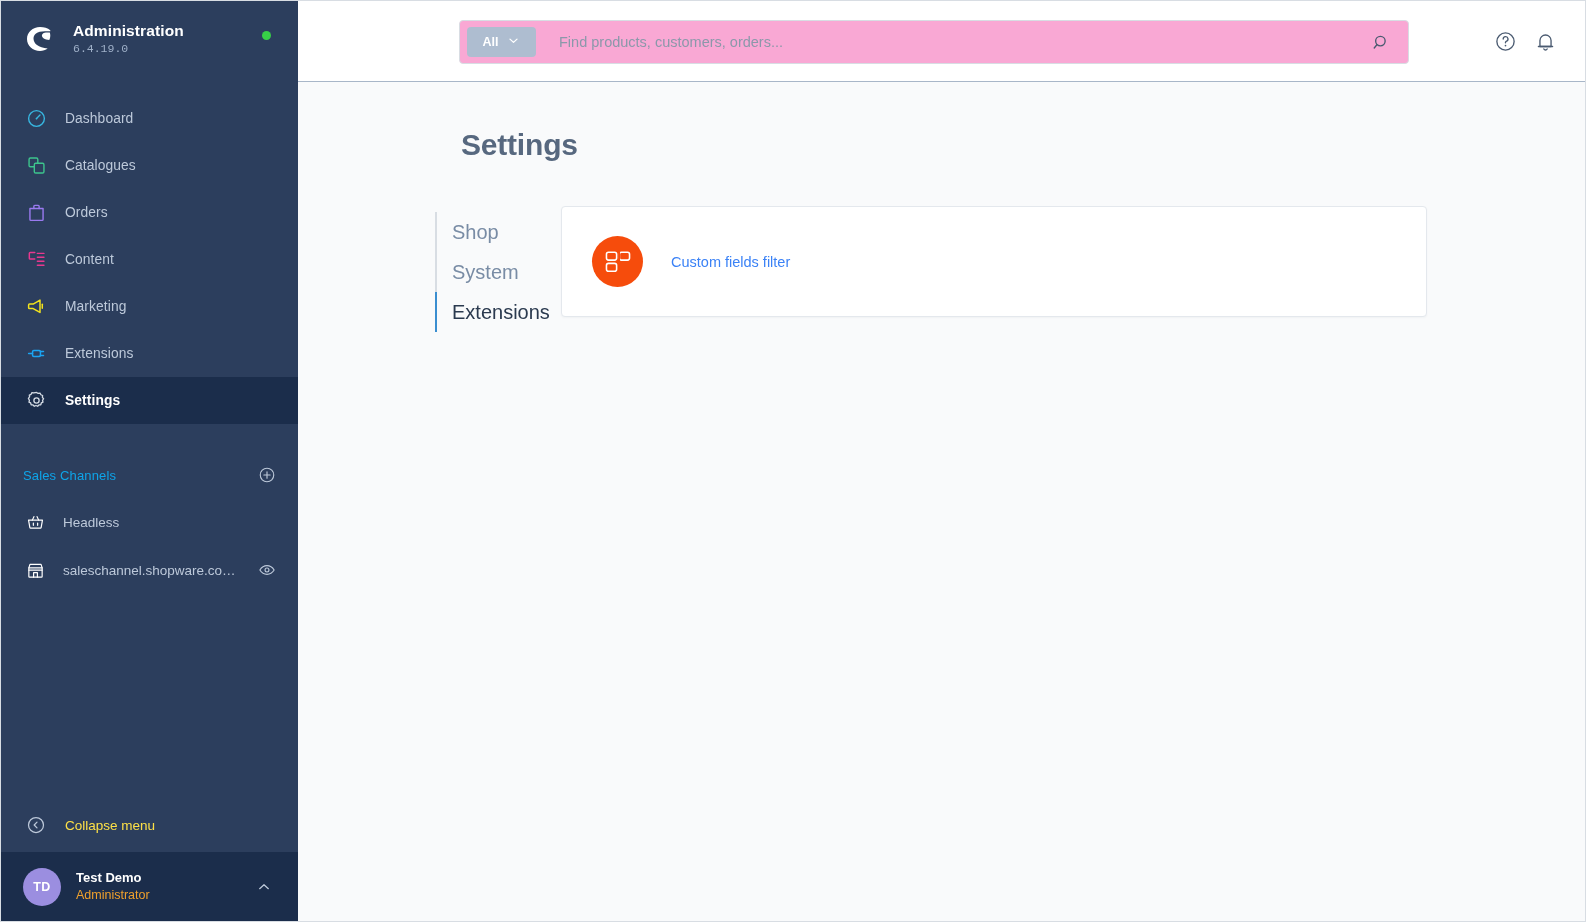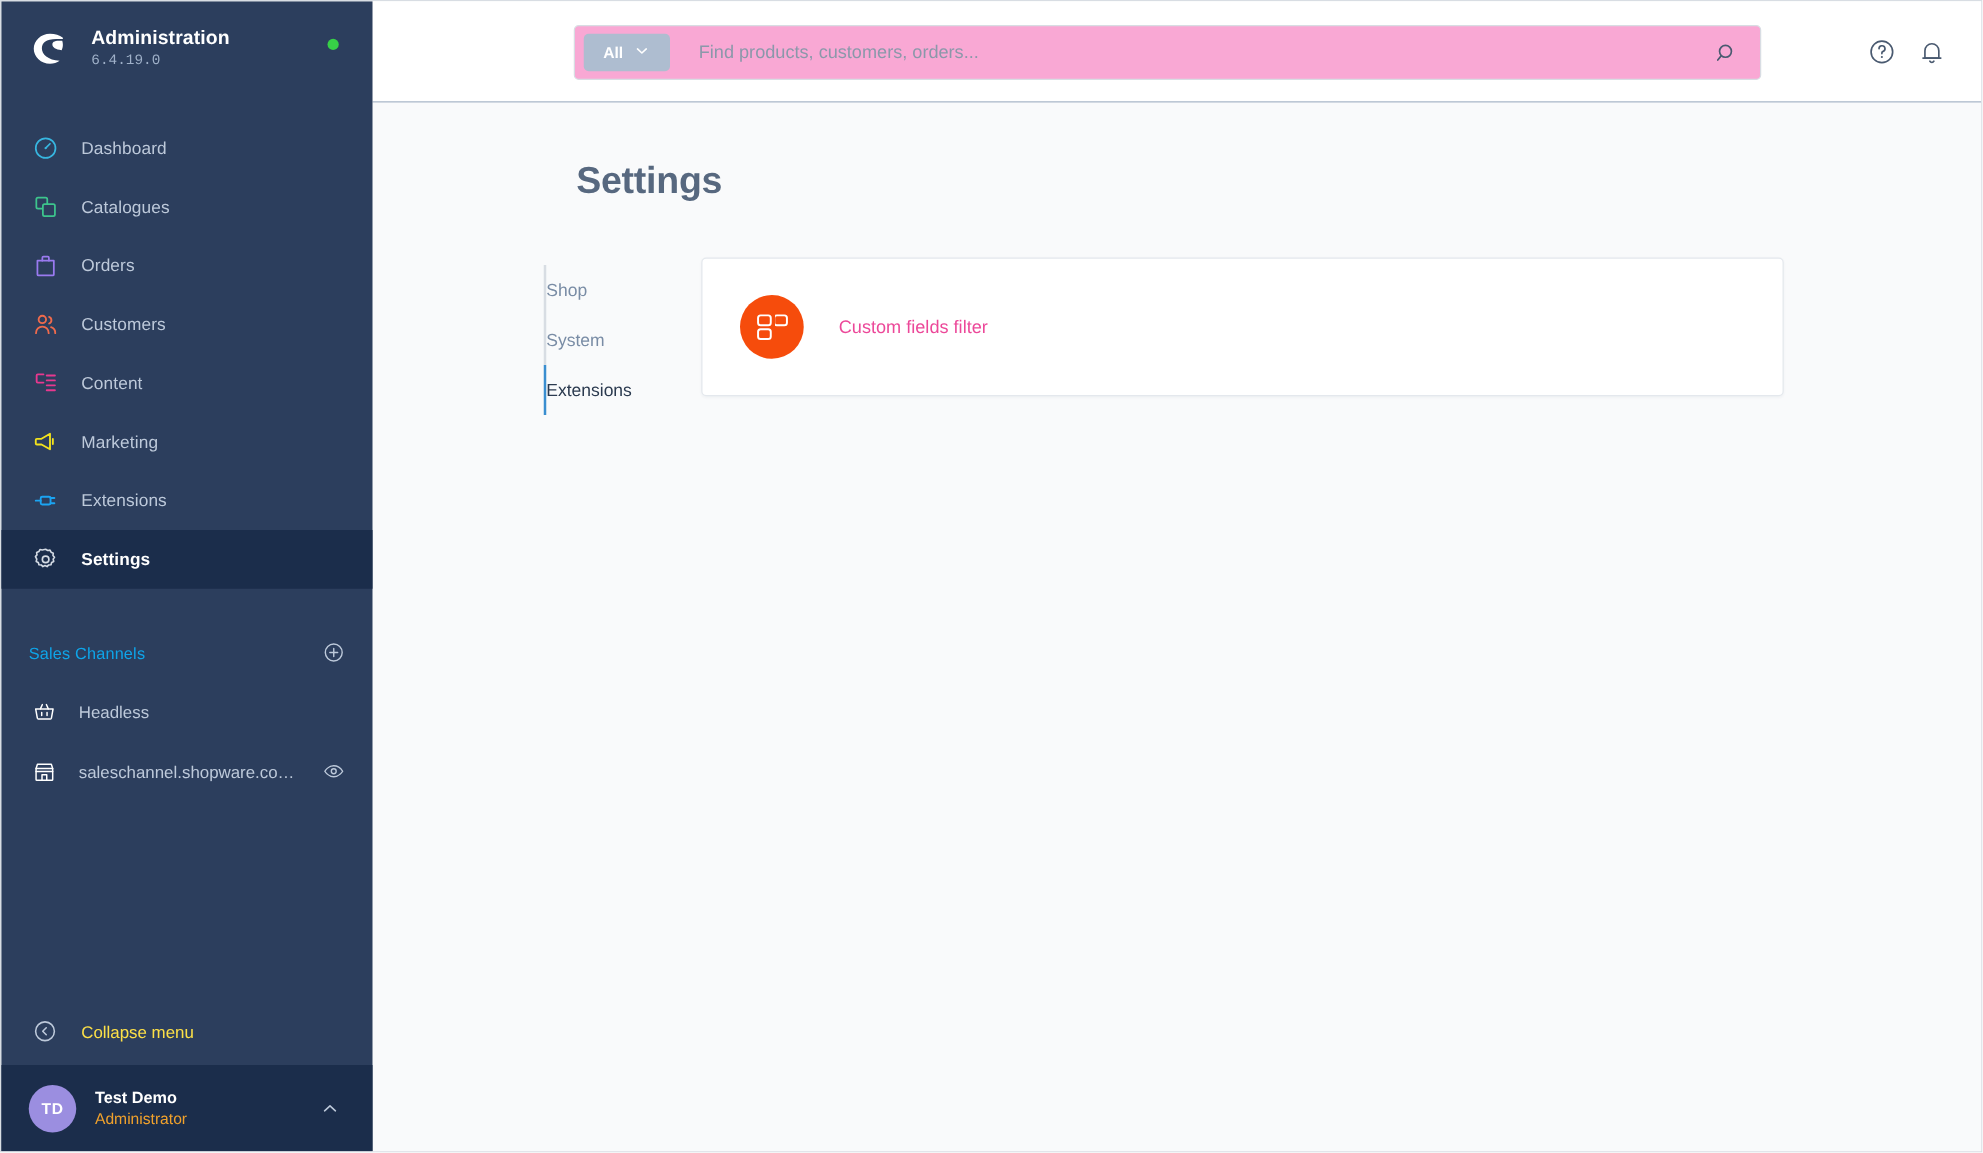--- a/index.html
+++ b/index.html
@@ -259,23 +259,24 @@
   }
   .sub-nav {
     width: 126px;
     flex-shrink: 0;
     padding-top: 6px;
   }
   .sub-nav-item {
     height: 40px;
     display: flex;
     align-items: center;
+    padding-left: 15px;
     border-left: 2px solid #d8dde3;
     color: #798ca5;
-    font-size: 14px;
+    font-size: 20px;
     cursor: pointer;
   }
   .sub-nav-item.active {
     border-left: 2px solid #3a8ed0;
     color: #2b3a4f;
   }
 
   .panel-area { flex: 1; min-width: 0; }
   .card {
     background: #ffffff;
@@ -294,21 +295,21 @@
   }
   .ext-icon {
     width: 51px; height: 51px;
     border-radius: 50%;
     background: #f64c0c;
     display: flex; align-items: center; justify-content: center;
     flex-shrink: 0;
     margin-right: 28px;
   }
   .ext-label {
-    color: #ec4899;
+    color: #3b82f6;
     font-size: 14.5px;
   }
 </style>
 </head>
 <body>
 
 <div class="app">
 
   <aside class="sidebar">
 
@@ -352,31 +353,20 @@
       <div class="nav-item">
         <span class="nav-icon">
           <svg width="21" height="21" viewBox="0 0 24 24" fill="none" stroke="#9a7af0" stroke-width="1.6" stroke-linejoin="round">
             <path d="M4.5 7.5h15v12.5a1 1 0 0 1-1 1h-13a1 1 0 0 1-1-1z"></path>
             <path d="M9 7.5V4.8c0-.6.4-1 1-1h4c.6 0 1 .4 1 1V7.5" stroke-linecap="round"></path>
           </svg>
         </span>
         <span class="nav-label">Orders</span>
       </div>
 
-      <div class="nav-item">
-        <span class="nav-icon">
-          <svg width="21" height="21" viewBox="0 0 24 24" fill="none" stroke="#ef6a4c" stroke-width="1.7" stroke-linecap="round">
-            <circle cx="9" cy="7.5" r="3.4"></circle>
-            <path d="M3.2 20c0-3.6 2.6-6 5.8-6s5.8 2.4 5.8 6"></path>
-            <path d="M15.2 5.2a3.2 3.2 0 0 1 0 6"></path>
-            <path d="M17 14.6c2.3.7 3.8 2.8 3.8 5.4"></path>
-          </svg>
-        </span>
-        <span class="nav-label">Customers</span>
-      </div>
 
       <div class="nav-item">
         <span class="nav-icon">
           <svg width="21" height="21" viewBox="0 0 24 24" fill="none" stroke="#e8388f" stroke-width="1.7" stroke-linecap="round" stroke-linejoin="round">
             <path d="M10 4H4.8a1 1 0 0 0-1 1v5.5a1 1 0 0 0 1 1H10"></path>
             <path d="M13 5h7.5M13 9.5h7.5M13 14h7.5M13 18.5h7.5"></path>
           </svg>
         </span>
         <span class="nav-label">Content</span>
       </div>

